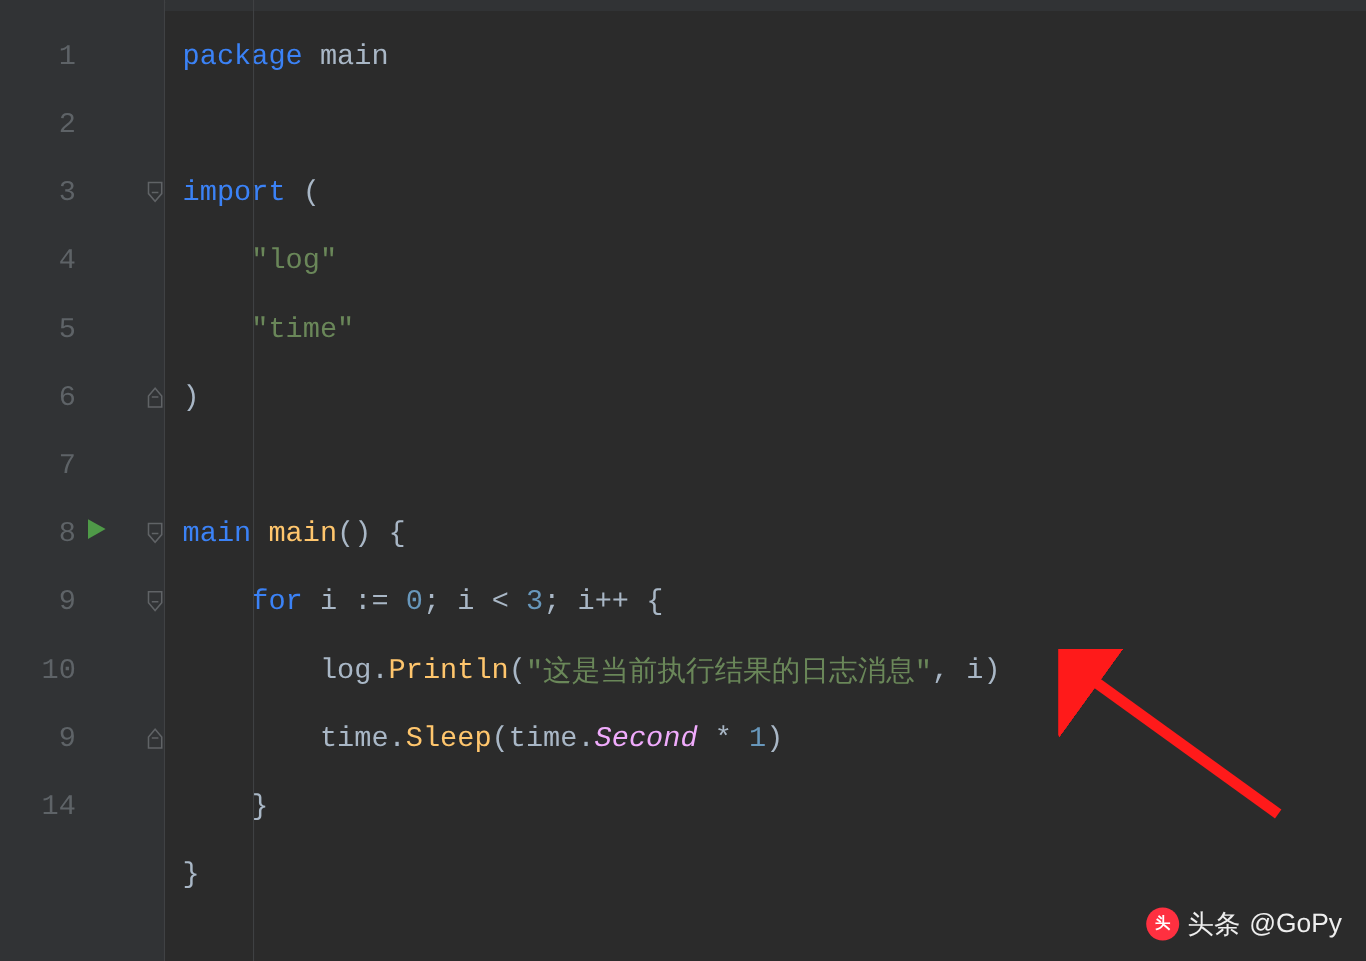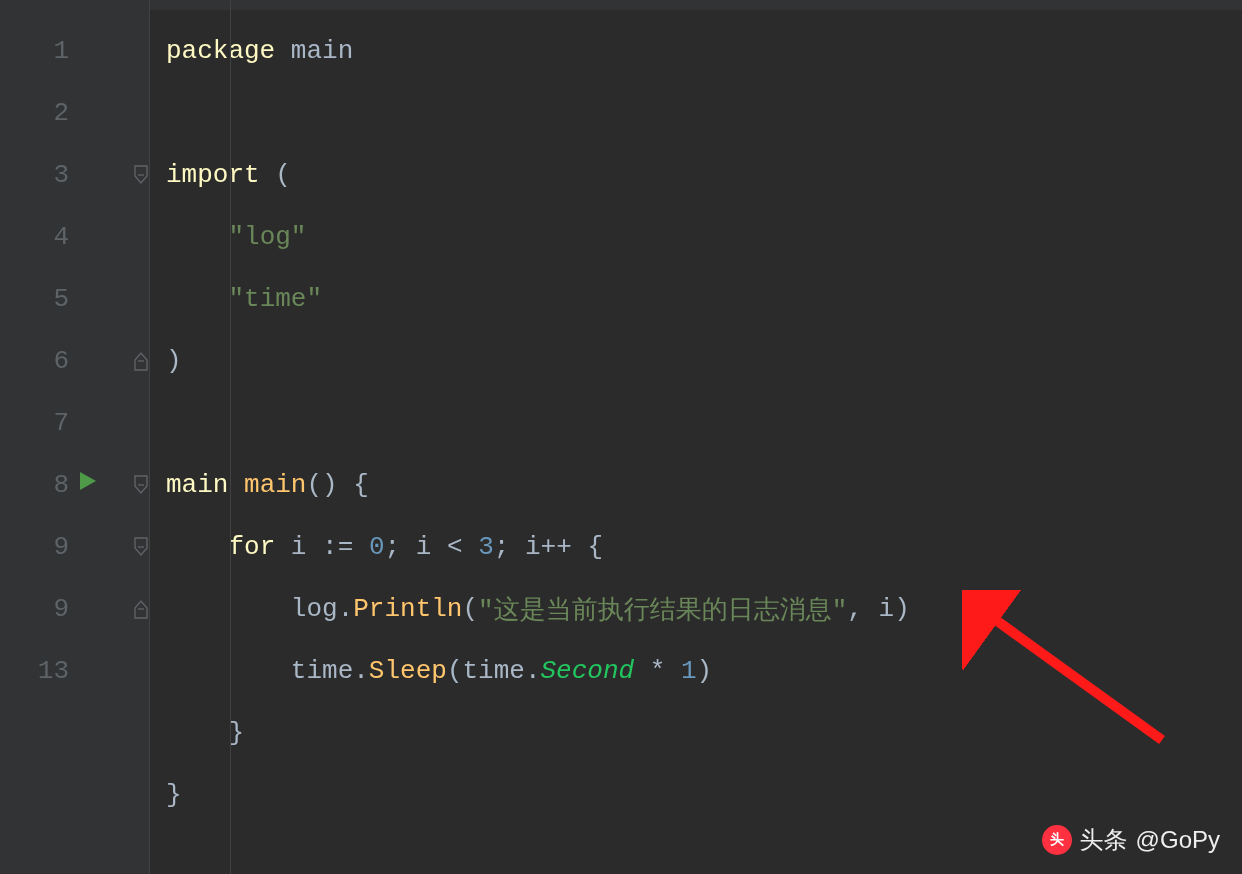--- a/index.html
+++ b/index.html
@@ -60,29 +60,29 @@
     padding-top: 20px;
     padding-left: 16px;
     position: relative;
   }
   .code-row {
     height: 62px;
     display: flex;
     align-items: center;
     white-space: pre;
   }
-  .tok-keyword { color: #fef9c3; }
+  .tok-keyword { color: #3b82f6; }
   .tok-ident   { color: #a9b7c6; }
   .tok-func    { color: #ffc66d; }
   .tok-string  { color: #6a8759; }
   .tok-num     { color: #6897bb; }
   .tok-op      { color: #a9b7c6; }
   .tok-punct   { color: #a9b7c6; }
   .tok-paren   { color: #a9b7c6; }
-  .tok-const   { color: #22c55e; font-style: italic; }
+  .tok-const   { color: #f0abfc; font-style: italic; }
   .tok-text    { color: #a9b7c6; }
   .indent-guide {
     position: absolute;
     top: 0;
     bottom: 0;
     width: 0;
     border-left: 1px solid #3f4143;
   }
   .arrow {
     position: absolute;
@@ -191,30 +191,33 @@
     <div class="gutter-row">
       <span class="line-num">9</span>
       <span class="fold-mark">
         <svg width="16" height="22" viewBox="0 0 16 22">
             <path d="M2 2 h12 v10 l-6 7 l-6 -7 z" fill="none" stroke="#606366" stroke-width="1.4"></path>
             <line x1="5" y1="11" x2="11" y2="11" stroke="#606366" stroke-width="1.4"></line>
           </svg>
       </span>
     </div>
     <div class="gutter-row">
+      <span class="line-num">10</span>
+    </div>
+    <div class="gutter-row">
       <span class="line-num">9</span>
       <span class="fold-mark">
         <svg width="16" height="22" viewBox="0 0 16 22">
             <path d="M2 20 h12 v-10 l-6 -7 l-6 7 z" fill="none" stroke="#606366" stroke-width="1.4"></path>
             <line x1="5" y1="11" x2="11" y2="11" stroke="#606366" stroke-width="1.4"></line>
           </svg>
       </span>
     </div>
     <div class="gutter-row">
-      <span class="line-num">13</span>
+      <span class="line-num">14</span>
     </div>
   </div>
 
   <div class="code">
     <div class="indent-guide" style="left:80px"></div>
 
     <div class="code-row"><span class="tok-keyword">package</span><span class="tok-text"> </span><span class="tok-ident">main</span></div>
 
     <div class="code-row"><span class="tok-text"></span></div>
 

